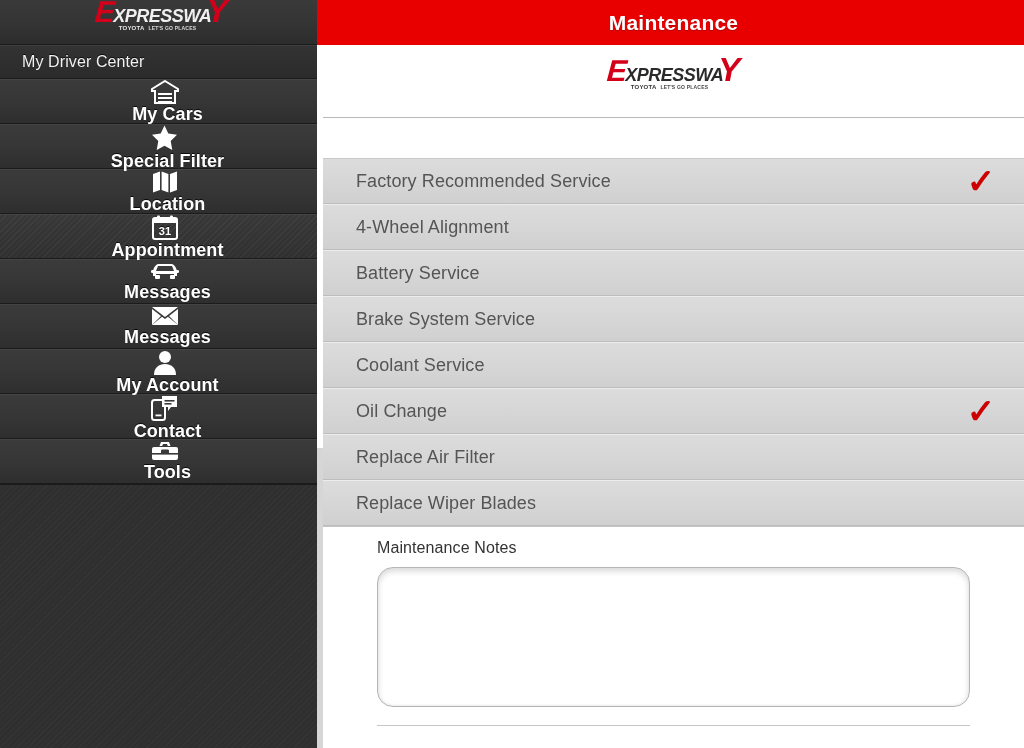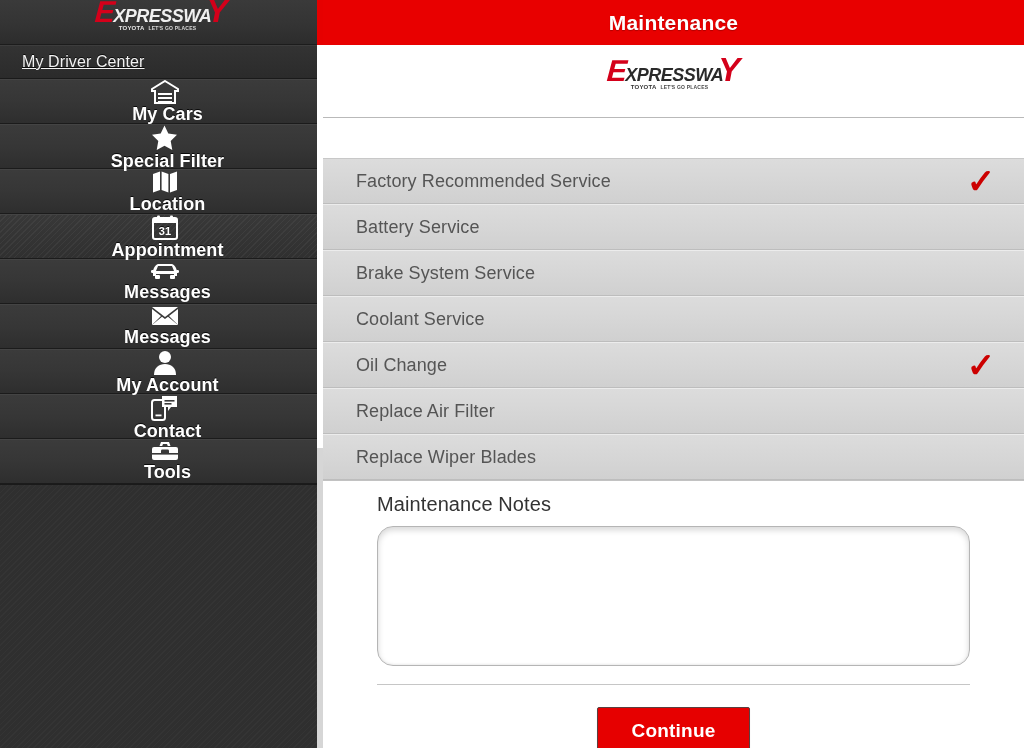--- a/index.html
+++ b/index.html
@@ -50,21 +50,20 @@
     display: flex;
     align-items: center;
     padding-left: 22px;
     background: linear-gradient(to bottom, #333333 0%, #2b2b2b 100%);
     border-top: 1px solid #3d3d3d;
     border-bottom: 1px solid #1a1a1a;
     color: #f2f2f2;
     font-size: 16px;
     letter-spacing: 0.1px;
     text-shadow: 0 -1px 0 rgba(0,0,0,0.75);
-    text-decoration: underline;
   }
 
   .sb-item {
     height: 45px;
     display: flex;
     align-items: center;
     padding-left: 12px;
     color: #ffffff;
     font-size: 18px;
     font-weight: bold;
@@ -278,21 +277,21 @@
   }
   .service-check.hidden { visibility: hidden; }
 
   
   .notes-area {
     flex: 0 0 auto;
     padding: 12px 54px 0 54px;
     background: #ffffff;
   }
   .notes-label {
-    font-size: 20px;
+    font-size: 16px;
     color: #333333;
     margin-bottom: 10px;
     letter-spacing: 0.1px;
   }
   .notes-box {
     width: 100%;
     height: 140px;
     border: 1px solid #b5b5b5;
     border-radius: 16px;
     background: #ffffff;
@@ -498,20 +497,24 @@
       </span>
     </div>
 
     <div class="service-list">
 
       <div class="service-row">
         <span class="service-label">Factory Recommended Service</span>
         <span class="service-check">✓</span>
       </div>
 
+      <div class="service-row">
+        <span class="service-label">4-Wheel Alignment</span>
+        <span class="service-check hidden">✓</span>
+      </div>
 
       <div class="service-row">
         <span class="service-label">Battery Service</span>
         <span class="service-check hidden">✓</span>
       </div>
 
       <div class="service-row">
         <span class="service-label">Brake System Service</span>
         <span class="service-check hidden">✓</span>
       </div>

